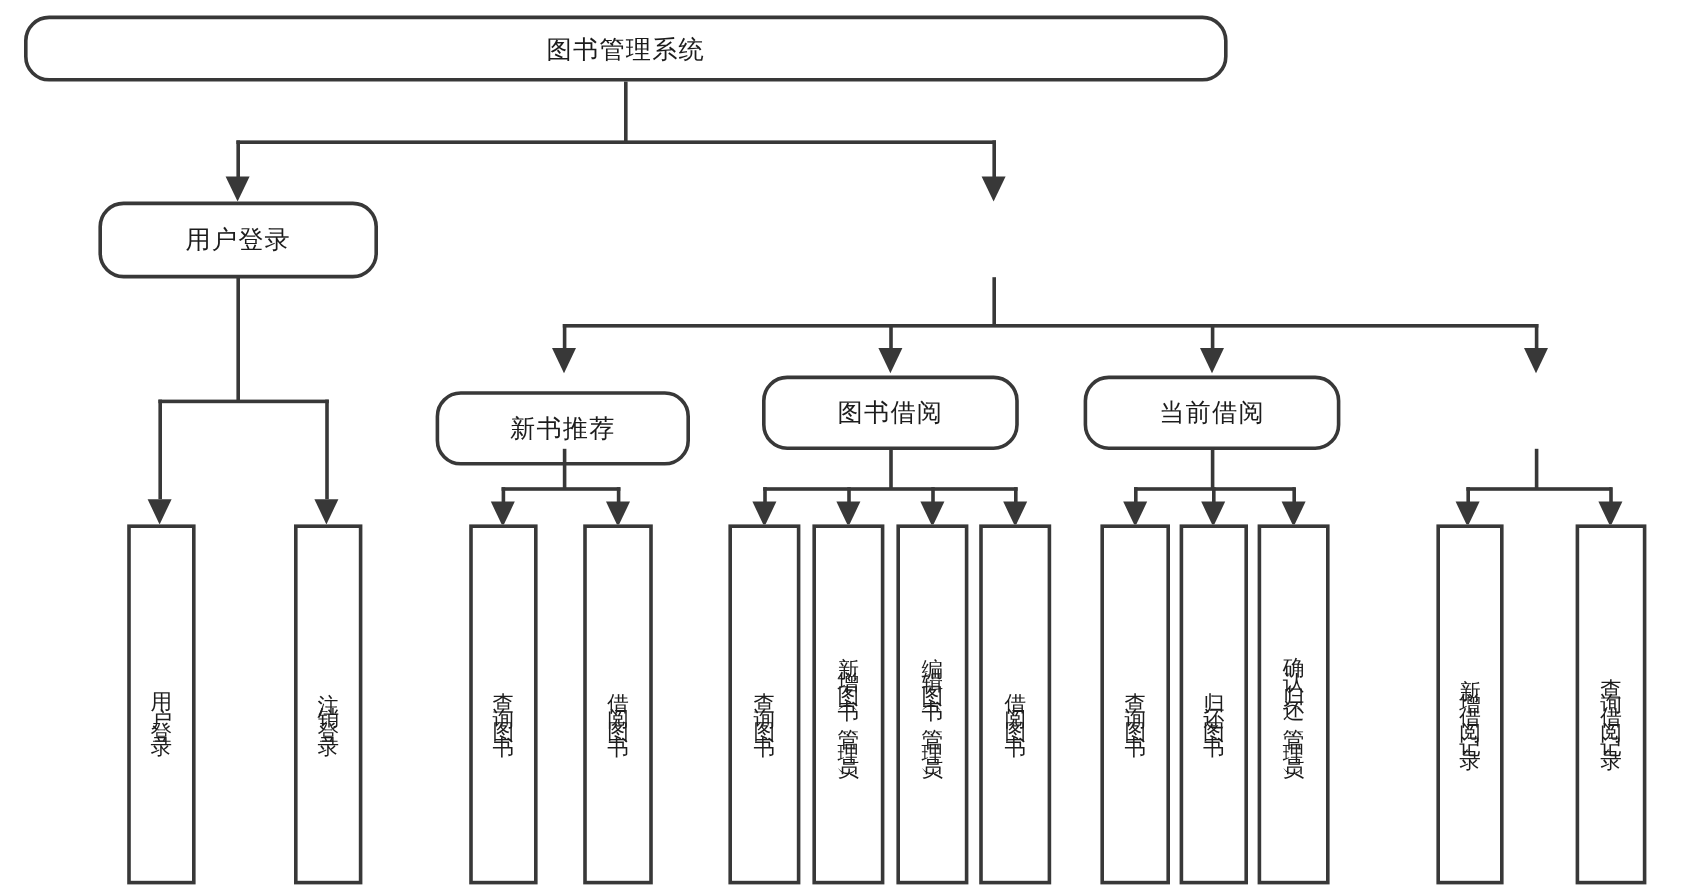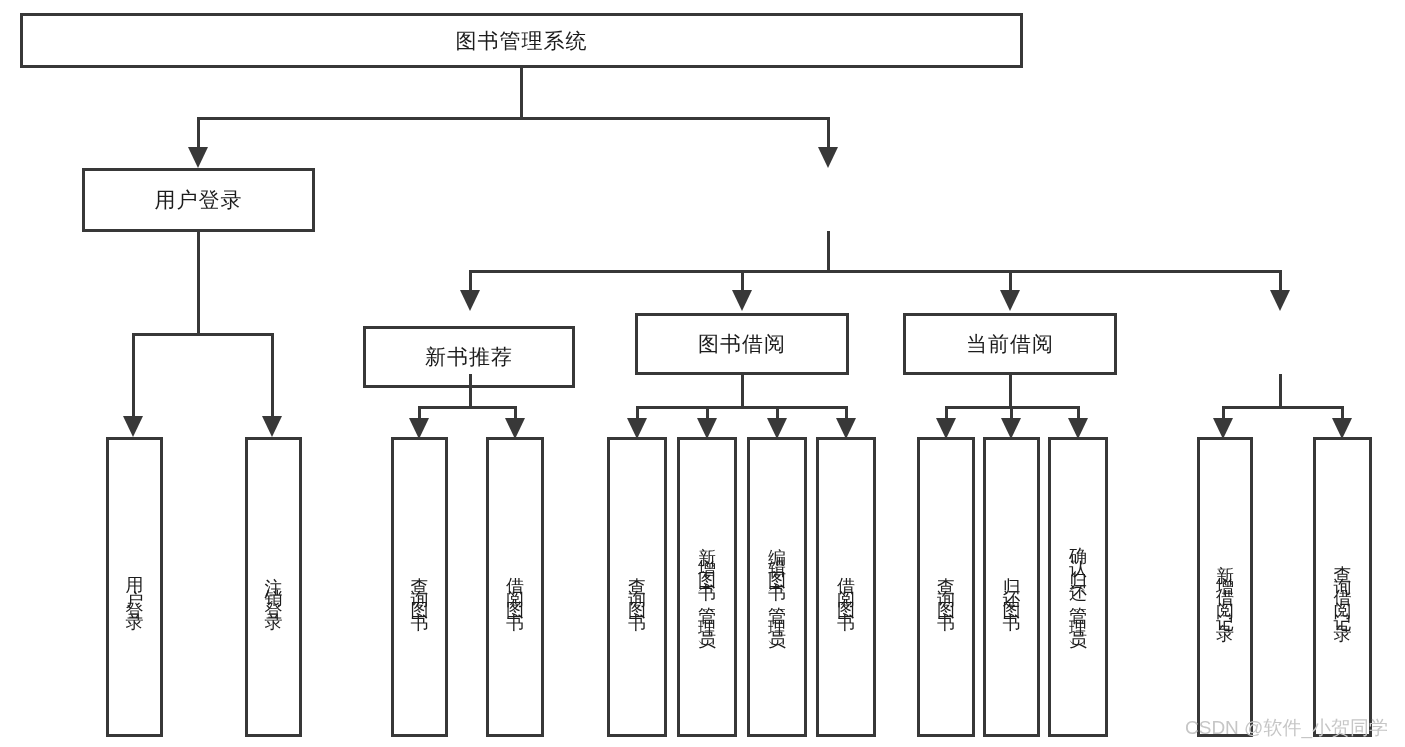--- a/index.html
+++ b/index.html
@@ -11,21 +11,21 @@
   body{font-family:"Liberation Sans","DejaVu Sans",sans-serif;}
   #stage{
     position:relative;width:1405px;height:747px;background:#ffffff;overflow:hidden;
   }
   .box{
     position:absolute;box-sizing:border-box;background:#ffffff;
     border:3px solid var(--line);
     display:flex;align-items:center;justify-content:center;
     color:var(--text);
   }
-  .hbox{font-size:21px;letter-spacing:1px;}
+  .hbox{font-size:21px;letter-spacing:1px;border-radius:21px;}
   .vbox{font-size:18px;}
   .vtext{
     writing-mode:vertical-rl;text-orientation:mixed;
     letter-spacing:12px;line-height:1;white-space:nowrap;
   }
   .vline{position:absolute;width:3px;background:var(--line);}
   .hline{position:absolute;height:3px;background:var(--line);}
   .arrow{
     position:absolute;width:0;height:0;
     border-left:10px solid transparent;
@@ -156,15 +156,14 @@
     <span class="vtext">确认归还（管理员）</span>
   </div>
 
   <div class="box vbox" style="left:1197px;top:437px;width:56px;height:300px">
     <span class="vtext">新增借阅记录</span>
   </div>
   <div class="box vbox" style="left:1313px;top:437px;width:59px;height:300px">
     <span class="vtext">查询借阅记录</span>
   </div>
 
-  <div class="watermark">CSDN @软件_小贺同学</div>
 
 </div>
 
 </body></html>

